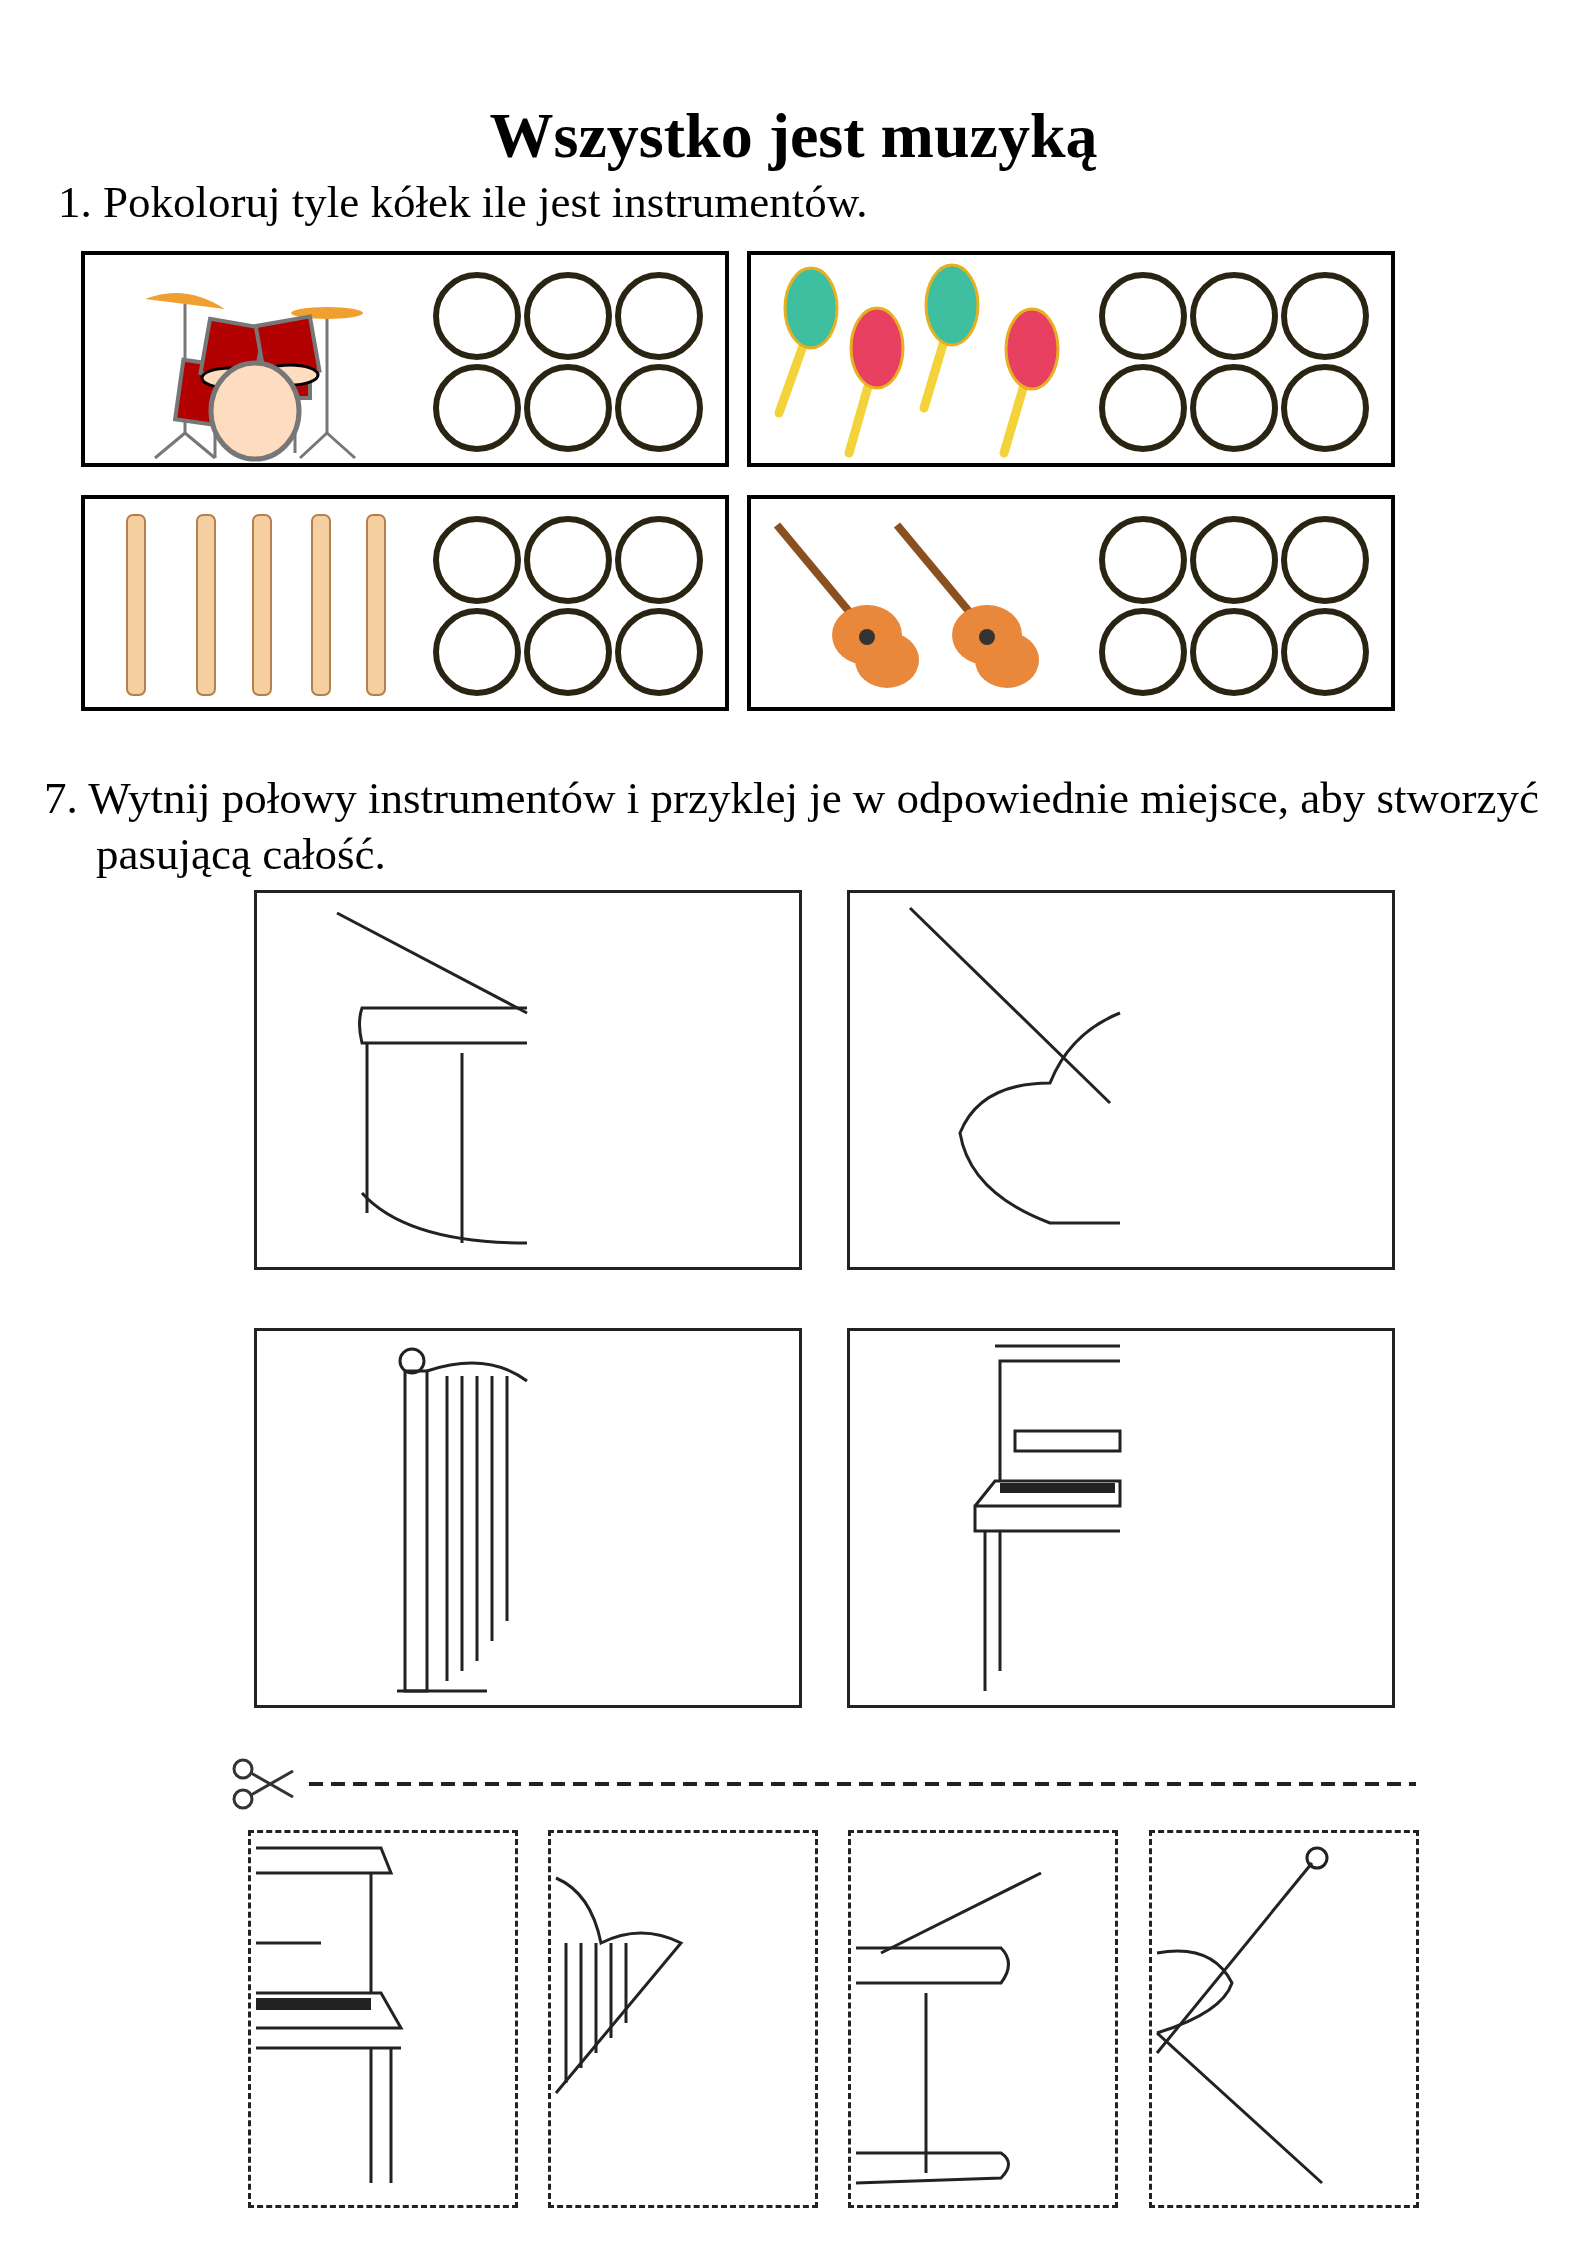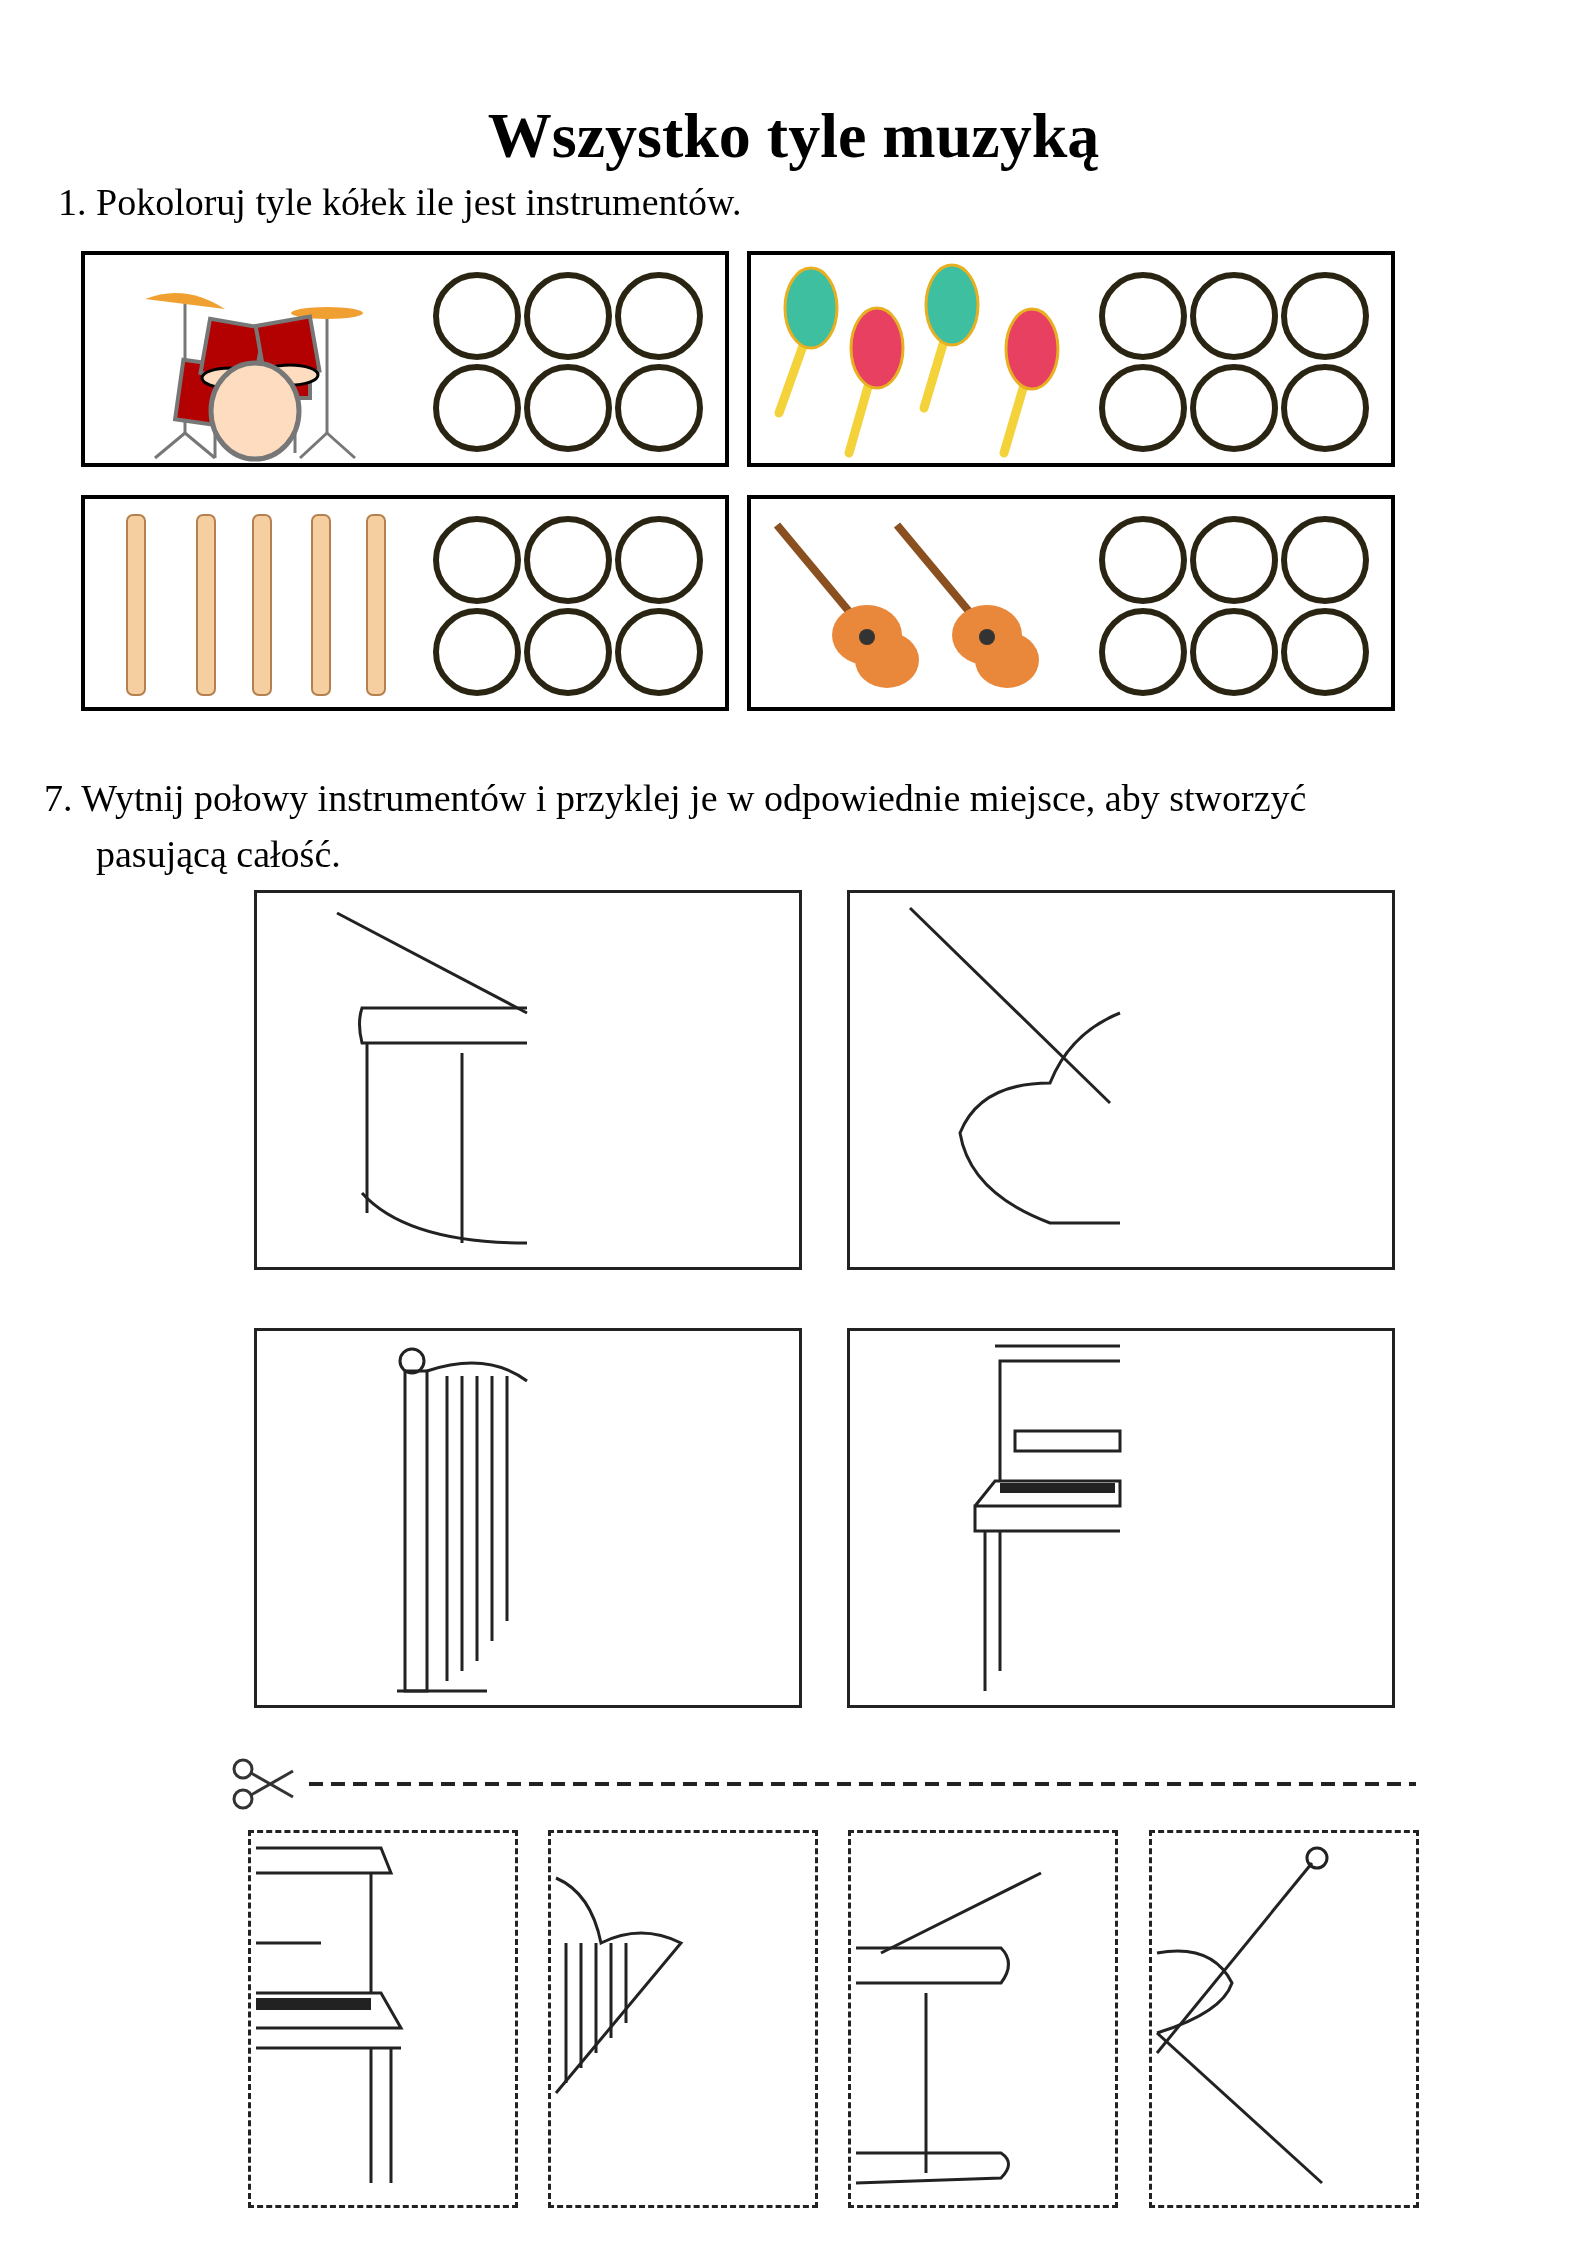--- a/index.html
+++ b/index.html
@@ -1,30 +1,30 @@
 <!DOCTYPE html>
 <html><head>
 <meta charset="utf-8">
 <style>
   html,body{margin:0;padding:0;background:#fff;}
   body{width:1587px;height:2245px;position:relative;overflow:hidden;font-family:"Liberation Serif","DejaVu Serif",serif;color:#000;}
   .abs{position:absolute;}
   .title{left:0;width:1587px;top:96px;text-align:center;font-size:64px;font-weight:bold;line-height:80px;}
-  .task{font-size:38px;line-height:44px;white-space:nowrap;}
+  .task{font-size:45px;line-height:44px;white-space:nowrap;}
   .cbox{position:absolute;border:4px solid #000;box-sizing:border-box;background:#fff;}
   .circles{position:absolute;right:22px;top:17px;width:270px;height:180px;display:grid;grid-template-columns:repeat(3,88px);grid-template-rows:repeat(2,88px);column-gap:3px;row-gap:4px;}
   .circle{width:88px;height:88px;border:6px solid #2a2413;border-radius:50%;box-sizing:border-box;}
   .pbox{position:absolute;border:3px solid #222;box-sizing:border-box;background:#fff;}
   .cut{position:absolute;border:3px dashed #222;box-sizing:border-box;background:#fff;}
   svg{position:absolute;left:0;top:0;}
 </style>
 </head>
 <body>
 
-<div class="abs title">Wszystko tyle muzyką</div>
+<div class="abs title">Wszystko jest muzyką</div>
 <div class="abs task" style="left:58px;top:180px;">1. Pokoloruj tyle kółek ile jest instrumentów.</div>
 
 <div class="cbox" style="left:81px;top:251px;width:648px;height:216px;">
   <svg width="260" height="200" viewBox="0 0 260 200" style="left:30px;top:8px;">
     <g stroke="#777" stroke-width="3">
       <line x1="70" y1="40" x2="70" y2="170"></line>
         <line x1="70" y1="170" x2="40" y2="195"></line>
         <line x1="70" y1="170" x2="100" y2="195"></line>
       <line x1="212" y1="50" x2="212" y2="170"></line>
         <line x1="212" y1="170" x2="185" y2="195"></line>

